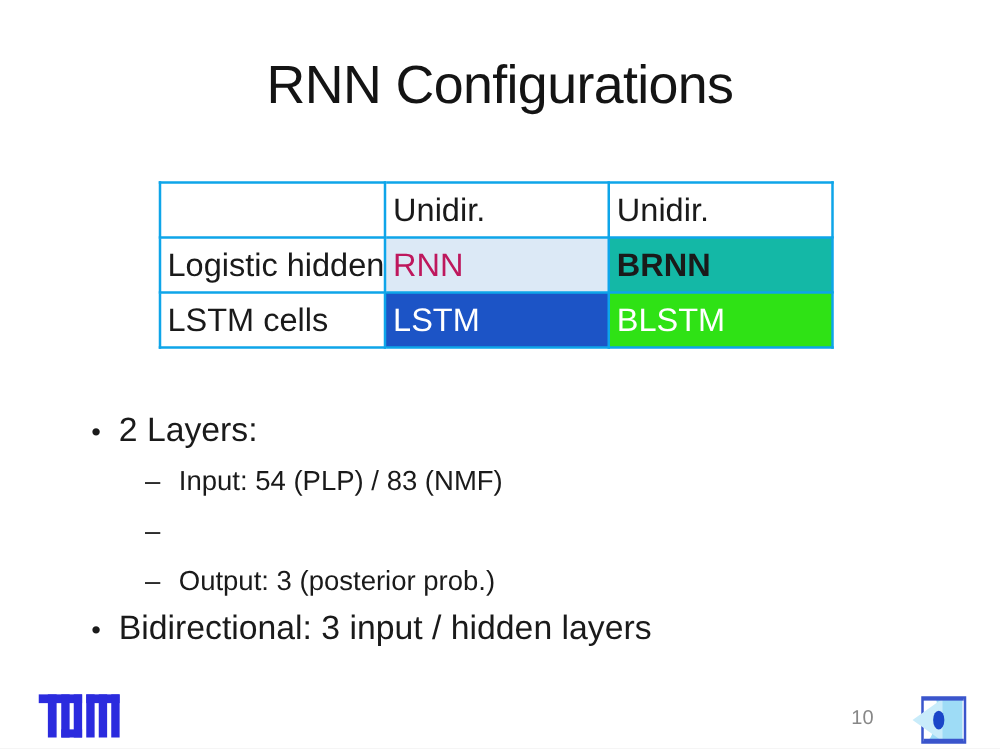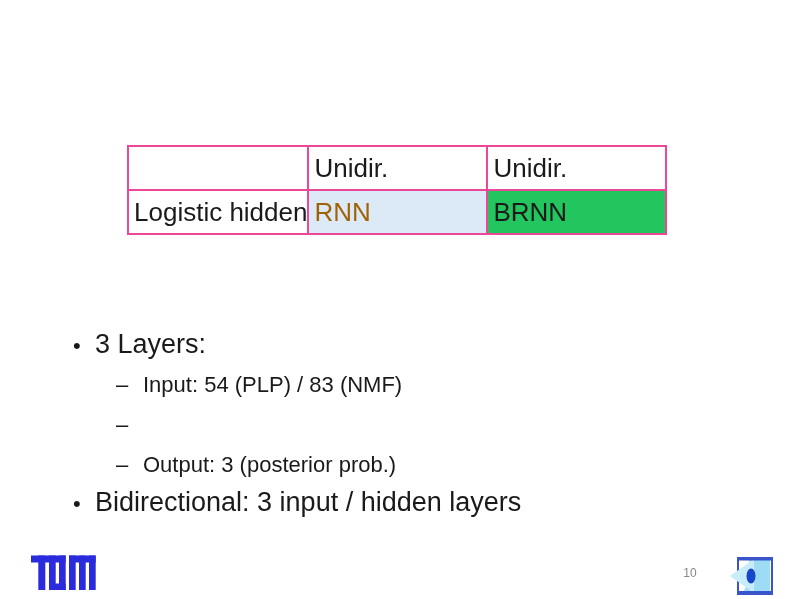--- a/index.html
+++ b/index.html
@@ -9,61 +9,67 @@
     margin:0 auto;
   }
   .title{
     position:absolute;top:44px;left:0;right:0;text-align:center;
     font-size:43px;font-weight:400;letter-spacing:-0.5px;color:#141414;
   }
   .cfg-table{
     position:absolute;left:127px;top:145px;border-collapse:collapse;
   }
   .cfg-table td{
-    border:2px solid #ec4899;width:172px;height:42px;
+    border:2px solid #0ea5e9;width:172px;height:42px;
     font-size:26px;padding:0 0 0 5px;vertical-align:middle;white-space:nowrap;
     background:#ffffff;
   }
   .bullet-line{position:absolute;display:flex;align-items:baseline;white-space:nowrap;}
   .bullet-line.l1{left:73px;font-size:27px;}
   .bullet-line.l1 .marker{width:22px;font-size:22px;}
   .bullet-line.l2{left:116px;font-size:22px;}
   .bullet-line.l2 .marker{width:27px;}
   .marker{display:inline-block;}
   .tum-logo{position:absolute;left:30px;top:553px;width:66px;height:40px;}
   .page-number{
     position:absolute;left:672px;top:566px;width:36px;text-align:center;
-    font-size:12px;color:#878787;
+    font-size:16px;color:#878787;
   }
   .corner-logo{position:absolute;left:729px;top:555px;width:46px;height:42px;}
 </style>
 </head>
 <body>
 
 <div class="slide">
 
+  <div class="title">RNN Configurations</div>
 
   <table class="cfg-table">
     <tbody>
         <tr>
       <td></td>
       <td>Unidir.</td>
       <td>Unidir.</td>
     </tr>
     <tr>
       <td>Logistic hidden</td>
-      <td style="background-color: rgb(220, 233, 246); color: #a16207; margin-left: 40px;">RNN</td>
-      <td style="background-color: #22c55e; color: rgb(26, 26, 26);">BRNN</td>
+      <td style="background-color: rgb(220, 233, 246); color: #be185d; margin-left: 40px;">RNN</td>
+      <td style="background-color: #14b8a6; color: rgb(26, 26, 26); font-weight: bold;">BRNN</td>
+    </tr>
+    <tr>
+      <td>LSTM cells</td>
+      <td style="background-color: rgb(28, 84, 198); color: rgb(255, 255, 255);">LSTM</td>
+      <td style="background-color: rgb(47, 226, 21); color: rgb(255, 255, 255);">BLSTM</td>
     </tr>
   </tbody>
     </table>
 
   <div class="bullet-line l1" style="top:329px;">
     <span class="marker">•</span>
-    <span>3 Layers:</span>
+    <span>2 Layers:</span>
   </div>
   <div class="bullet-line l2" style="top:372px;">
     <span class="marker">–</span>
     <span>Input: 54 (PLP) / 83 (NMF)</span>
   </div>
   <div class="bullet-line l2" style="top:412px;">
     <span class="marker">–</span>
   </div>
   <div class="bullet-line l2" style="top:452px;">
     <span class="marker">–</span>

